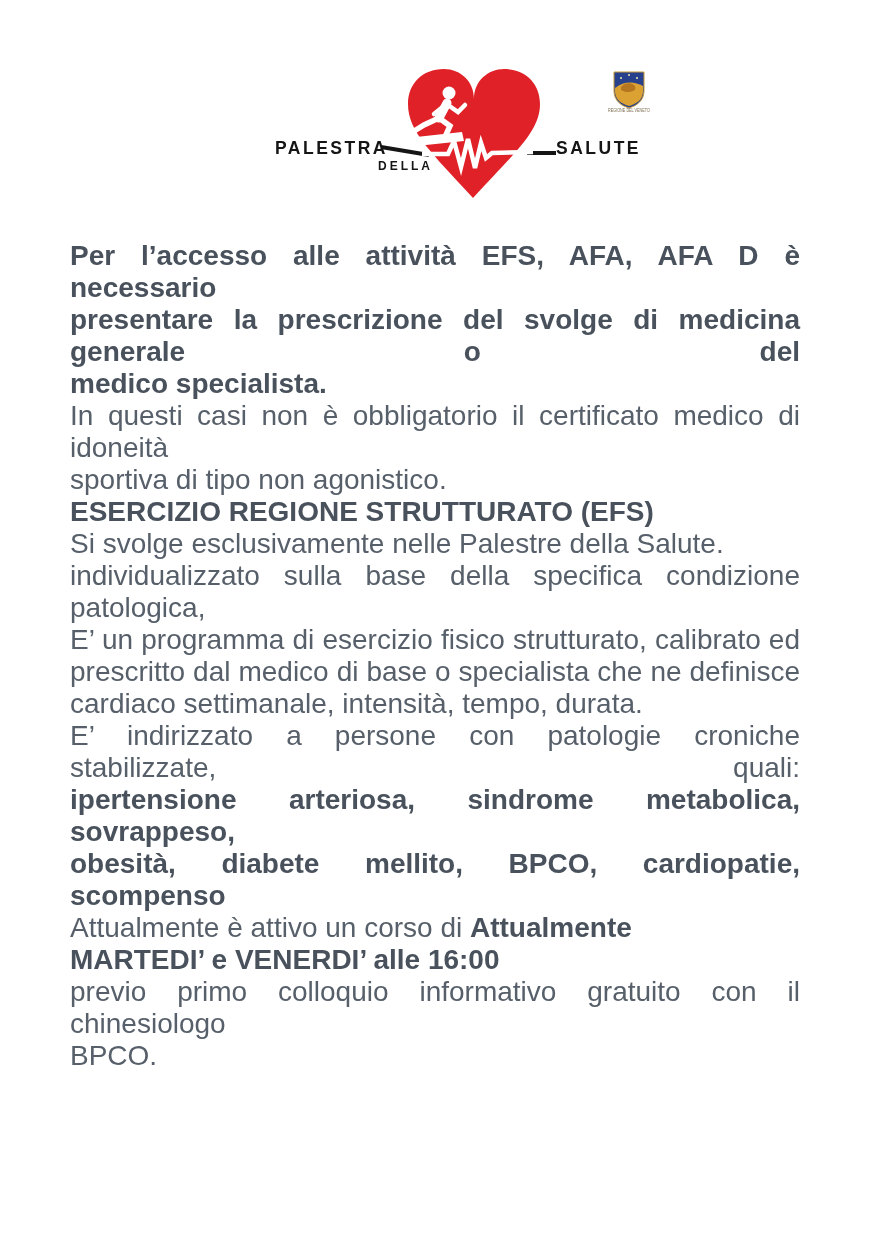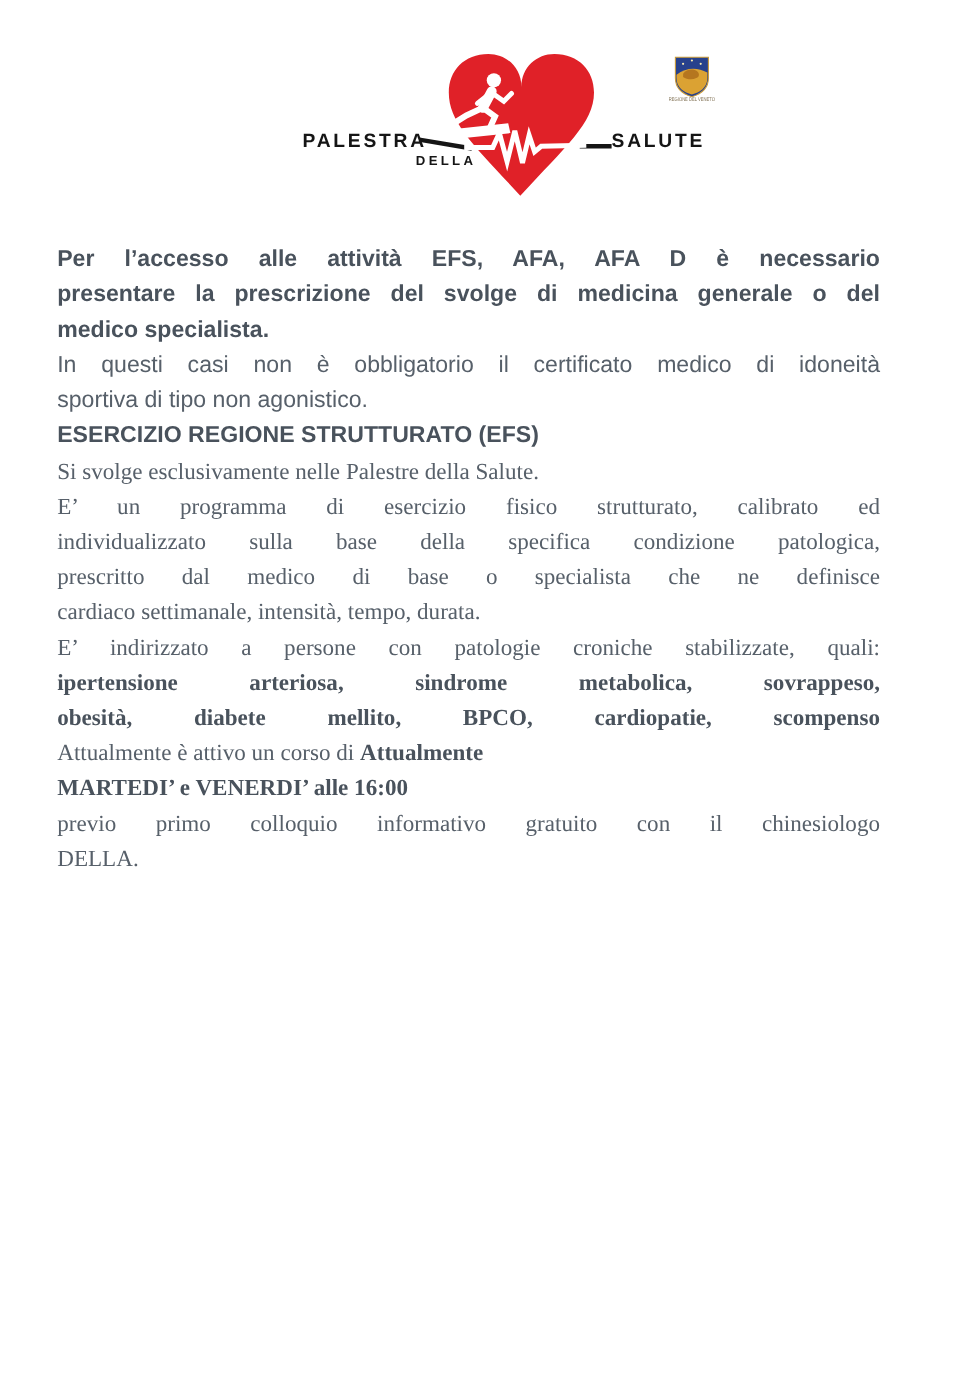--- a/index.html
+++ b/index.html
@@ -10,48 +10,48 @@
     position: relative;
     font-family: "Liberation Sans", "DejaVu Sans", sans-serif;
     overflow: hidden;
   }
   .page {
     position: absolute;
     inset: 0;
     background: #ffffff;
   }
   .logo-wrap {
-    padding-top: 34px;
+    padding-top: 54px;
     display: flex;
     justify-content: center;
     text-align: center;
   }
   .logo-svg { transform: translateX(15px); }
 
   .content {
-    margin: 36px 90px 0 52px;
-    font-size: 21px;
+    margin: 36px 90px 0 70px;
+    font-size: 28px;
     line-height: 32px;
     color: #57606a;
   }
   .content p { margin: 0; }
   strong, .bold { font-weight: 700; color: #49525c; }
 
   
   .jl {  
     display: block;
     text-align: justify;
     text-align-last: justify;
   }
   .ll {  
     display: block;
     text-align: right;
     text-align-last: left;
   }
-  .mt1 { margin-top: 30px; font-family: Liberation Serif, serif; }
+  .mt1 { margin-top: 30px; }
   .mt2 { margin-top: 60px; }
 </style>
 </head>
 <body>
 
 <div class="page">
 
   <div class="logo-wrap">
     <svg class="logo-svg" width="390" height="150" viewBox="0 0 390 150">
 
@@ -105,38 +105,38 @@
 
     <p>
       <span class="jl">In questi casi non è obbligatorio il certificato medico di idoneità</span>
       <span class="ll">sportiva di tipo non agonistico.</span>
     </p>
 
     <p class="bold mt2">ESERCIZIO REGIONE STRUTTURATO (EFS)</p>
 
     <p class="mt1">
       <span class="ll">Si svolge esclusivamente nelle Palestre della Salute.</span>
+      <span class="jl">individualizzato sulla base della specifica condizione patologica,</span>
       <span class="jl">E’ un programma di esercizio fisico strutturato, calibrato ed</span>
-      <span class="jl">individualizzato sulla base della specifica condizione patologica,</span>
       <span class="jl">prescritto dal medico di base o specialista che ne definisce</span>
       <span class="ll">cardiaco settimanale, intensità, tempo, durata.</span>
     </p>
 
     <p class="mt1">
       <span class="jl">E’ indirizzato a persone con patologie croniche stabilizzate, quali:</span>
       <strong class="jl">ipertensione arteriosa, sindrome metabolica, sovrappeso,</strong>
       <strong class="jl">obesità, diabete mellito, BPCO, cardiopatie, scompenso</strong>
     </p>
 
     <p class="mt1 ll">
       <span>Attualmente è attivo un corso di</span>
       <strong>Attualmente</strong>
     </p>
 
     <p class="bold mt1 ll">MARTEDI’ e VENERDI’ alle 16:00</p>
 
     <p class="mt1">
       <span class="jl">previo primo colloquio informativo gratuito con il chinesiologo</span>
-      <span class="ll">DELLA.</span>
+      <span class="ll">BPCO.</span>
     </p>
 
   </div>
 </div>
 
 </body></html>

